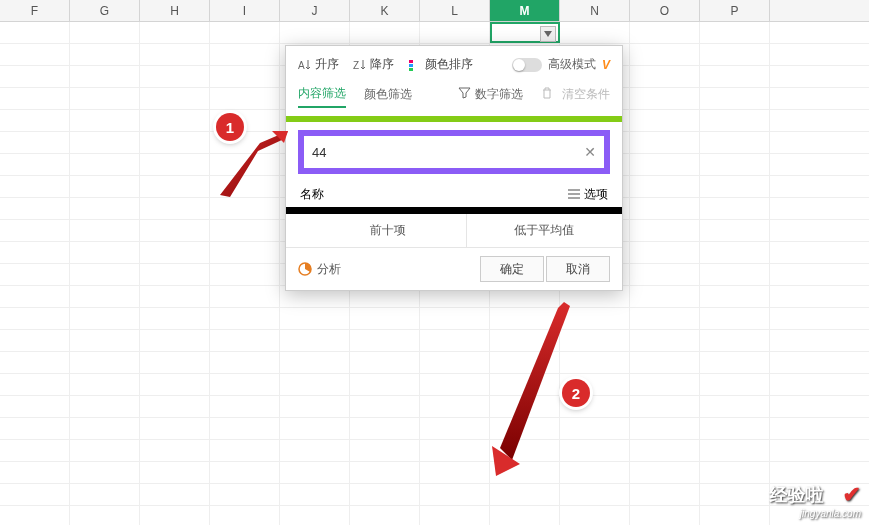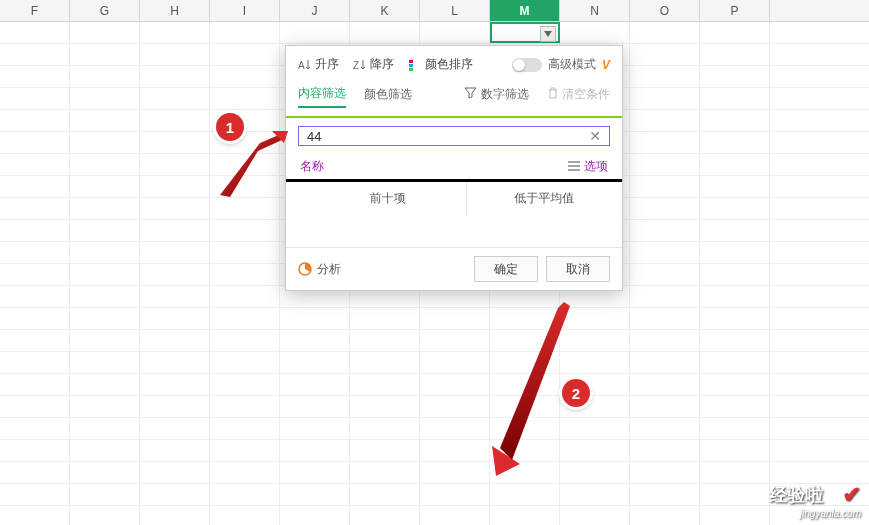--- a/index.html
+++ b/index.html
@@ -20,46 +20,46 @@
 
 .popup { position: absolute; left: 285px; top: 45px; width: 338px; background: #fff; border: 1px solid #ccc; box-shadow: 0 4px 18px rgba(0,0,0,0.25); }
 .popup-row1 { display: flex; align-items: center; padding: 10px 12px 8px; gap: 14px; }
 .sort-btn { display: flex; align-items: center; gap: 3px; color: #444; cursor: pointer; }
 .sort-btn .ic { width: 14px; height: 14px; display: inline-flex; align-items: center; justify-content: center; }
 .adv-toggle { margin-left: auto; display: flex; align-items: center; gap: 6px; color: #666; }
 .adv-toggle .v { color: #ff8c1a; font-weight: bold; font-style: italic; }
 .switch { width: 30px; height: 14px; background: #ddd; border-radius: 7px; position: relative; }
 .switch::after { content: ""; position: absolute; left: 1px; top: 1px; width: 12px; height: 12px; background: #fff; border-radius: 50%; box-shadow: 0 1px 2px rgba(0,0,0,0.3); }
 
-.popup-row2 { display: flex; align-items: center; padding: 0 12px 8px; gap: 18px; color: #666; border-bottom: 2px solid #84cc16; }
+.popup-row2 { display: flex; align-items: center; padding: 0 12px 8px; gap: 18px; color: #666; border-bottom: 6px solid #84cc16; }
 .tab { padding: 4px 0; cursor: pointer; }
 .tab.active { color: #21a566; border-bottom: 2px solid #21a566; }
 .numfilter { display: flex; align-items: flex-start; gap: 4px; margin-left: auto; }
-.clear { color: #bbb; display: flex; align-items: center; gap: 3px; }
+.clear { color: #bbb; display: flex; align-items: center; gap: 9px; }
 
 .search-wrap { padding: 8px 12px; }
-.search-box { display: flex; align-items: center; border: 1px solid #8b5cf6; height: 20px; padding: 0 8px; }
+.search-box { display: flex; align-items: center; border: 6px solid #8b5cf6; height: 44px; padding: 0 8px; }
 .search-input-val { flex: 1; color: #333; font-size: 13px; }
 .clear-x { color: #888; font-size: 14px; cursor: pointer; }
 
-.name-row { display: flex; align-items: center; justify-content: space-between; padding: 4px 14px; color: #a21caf; }
+.name-row { display: flex; align-items: center; justify-content: space-between; padding: 4px 14px; color: #000000; }
 .opts-lbl { display: flex; align-items: center; gap: 4px; }
 
 .list { padding: 2px 14px 6px; height: 230px; }
 .li { display: flex; align-items: center; gap: 6px; padding: 3px 0; color: #555; }
 .li .count { color: #bbb; }
 .cb { width: 13px; height: 13px; border: 1px solid #999; display: inline-flex; align-items: center; justify-content: center; background: #fff; }
 .cb.checked { background: #fff; }
 .cb.checked::after { content: ""; width: 7px; height: 4px; border-left: 2px solid #21a566; border-bottom: 2px solid #21a566; transform: rotate(-45deg) translate(1px,-1px); }
 
-.bottom-btns { display: flex; border-top: 3px solid #000000; padding-left: 24px; }
+.bottom-btns { display: flex; border-top: 7px solid #000000; padding-left: 24px; }
 .bbtn { flex: 1; text-align: center; padding: 8px 0; color: #555; cursor: pointer; border-right: 1px solid #e5e5e5; }
 .bbtn:last-child { border-right: none; }
 
-.footer { display: flex; align-items: center; padding: 8px 12px; gap: 8px; border-top: 1px solid #e5e5e5; margin-top: 32px; }
+.footer { display: flex; align-items: center; padding: 8px 12px; gap: 2px; border-top: 1px solid #e5e5e5; }
 .analyze { display: flex; align-items: center; gap: 5px; color: #555; }
 .analyze .pie { width: 14px; height: 14px; }
 .footer-sp { flex: 1; }
 .fbtn { min-width: 64px; height: 26px; line-height: 24px; text-align: center; border: 1px solid #ccc; background: #fafafa; color: #444; cursor: pointer; }
 
 
 .callout { position: absolute; width: 28px; height: 28px; background: #d92b2b; border-radius: 50%; color: #fff; font-weight: bold; display: flex; align-items: center; justify-content: center; font-size: 15px; box-shadow: 0 0 0 3px #fff, 0 2px 6px rgba(0,0,0,0.4); }
 .arrow { position: absolute; }
 
 .watermark { position: absolute; right: 8px; bottom: 6px; text-align: right; }

